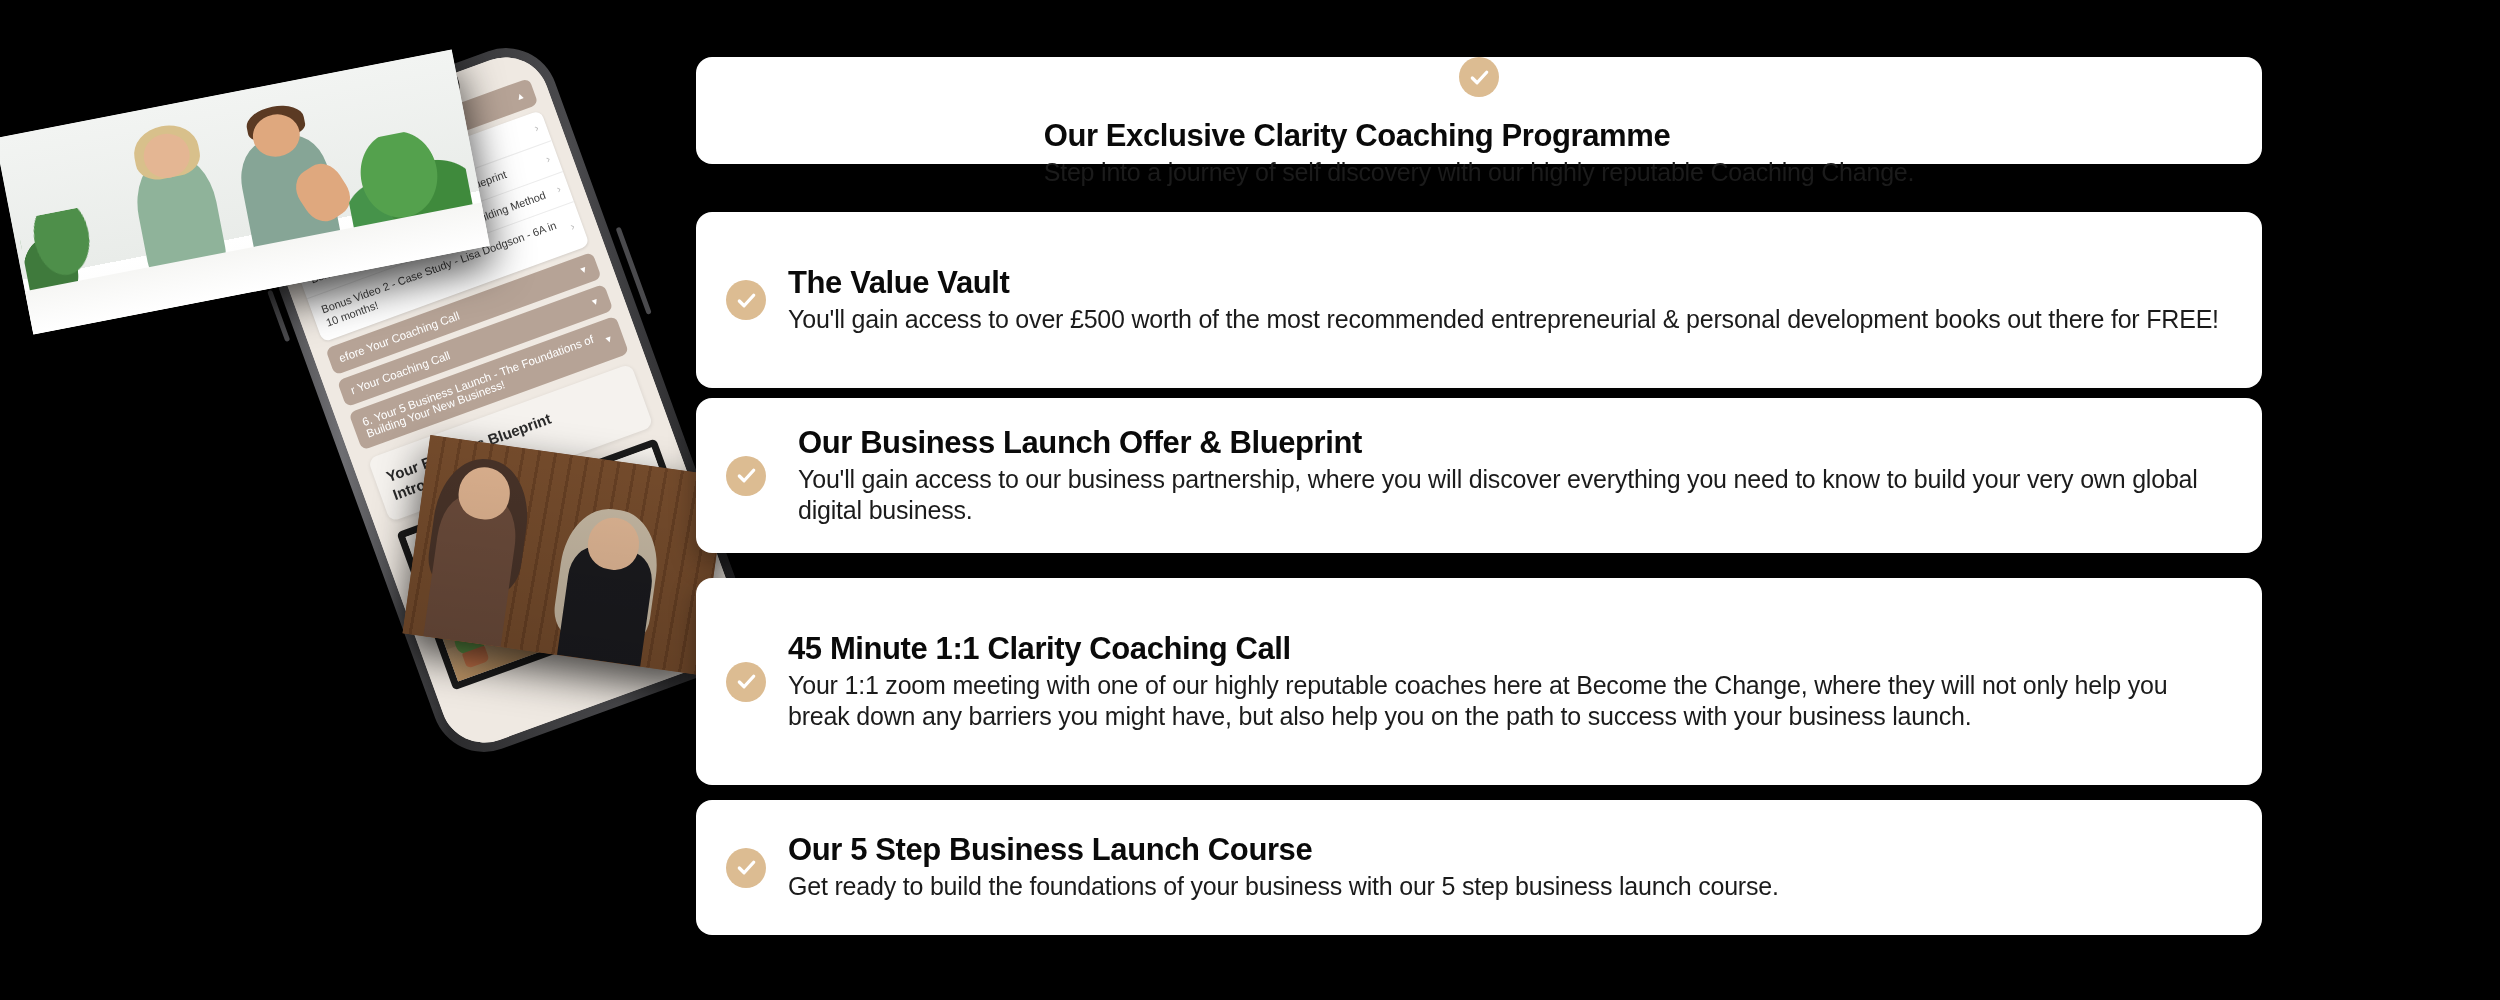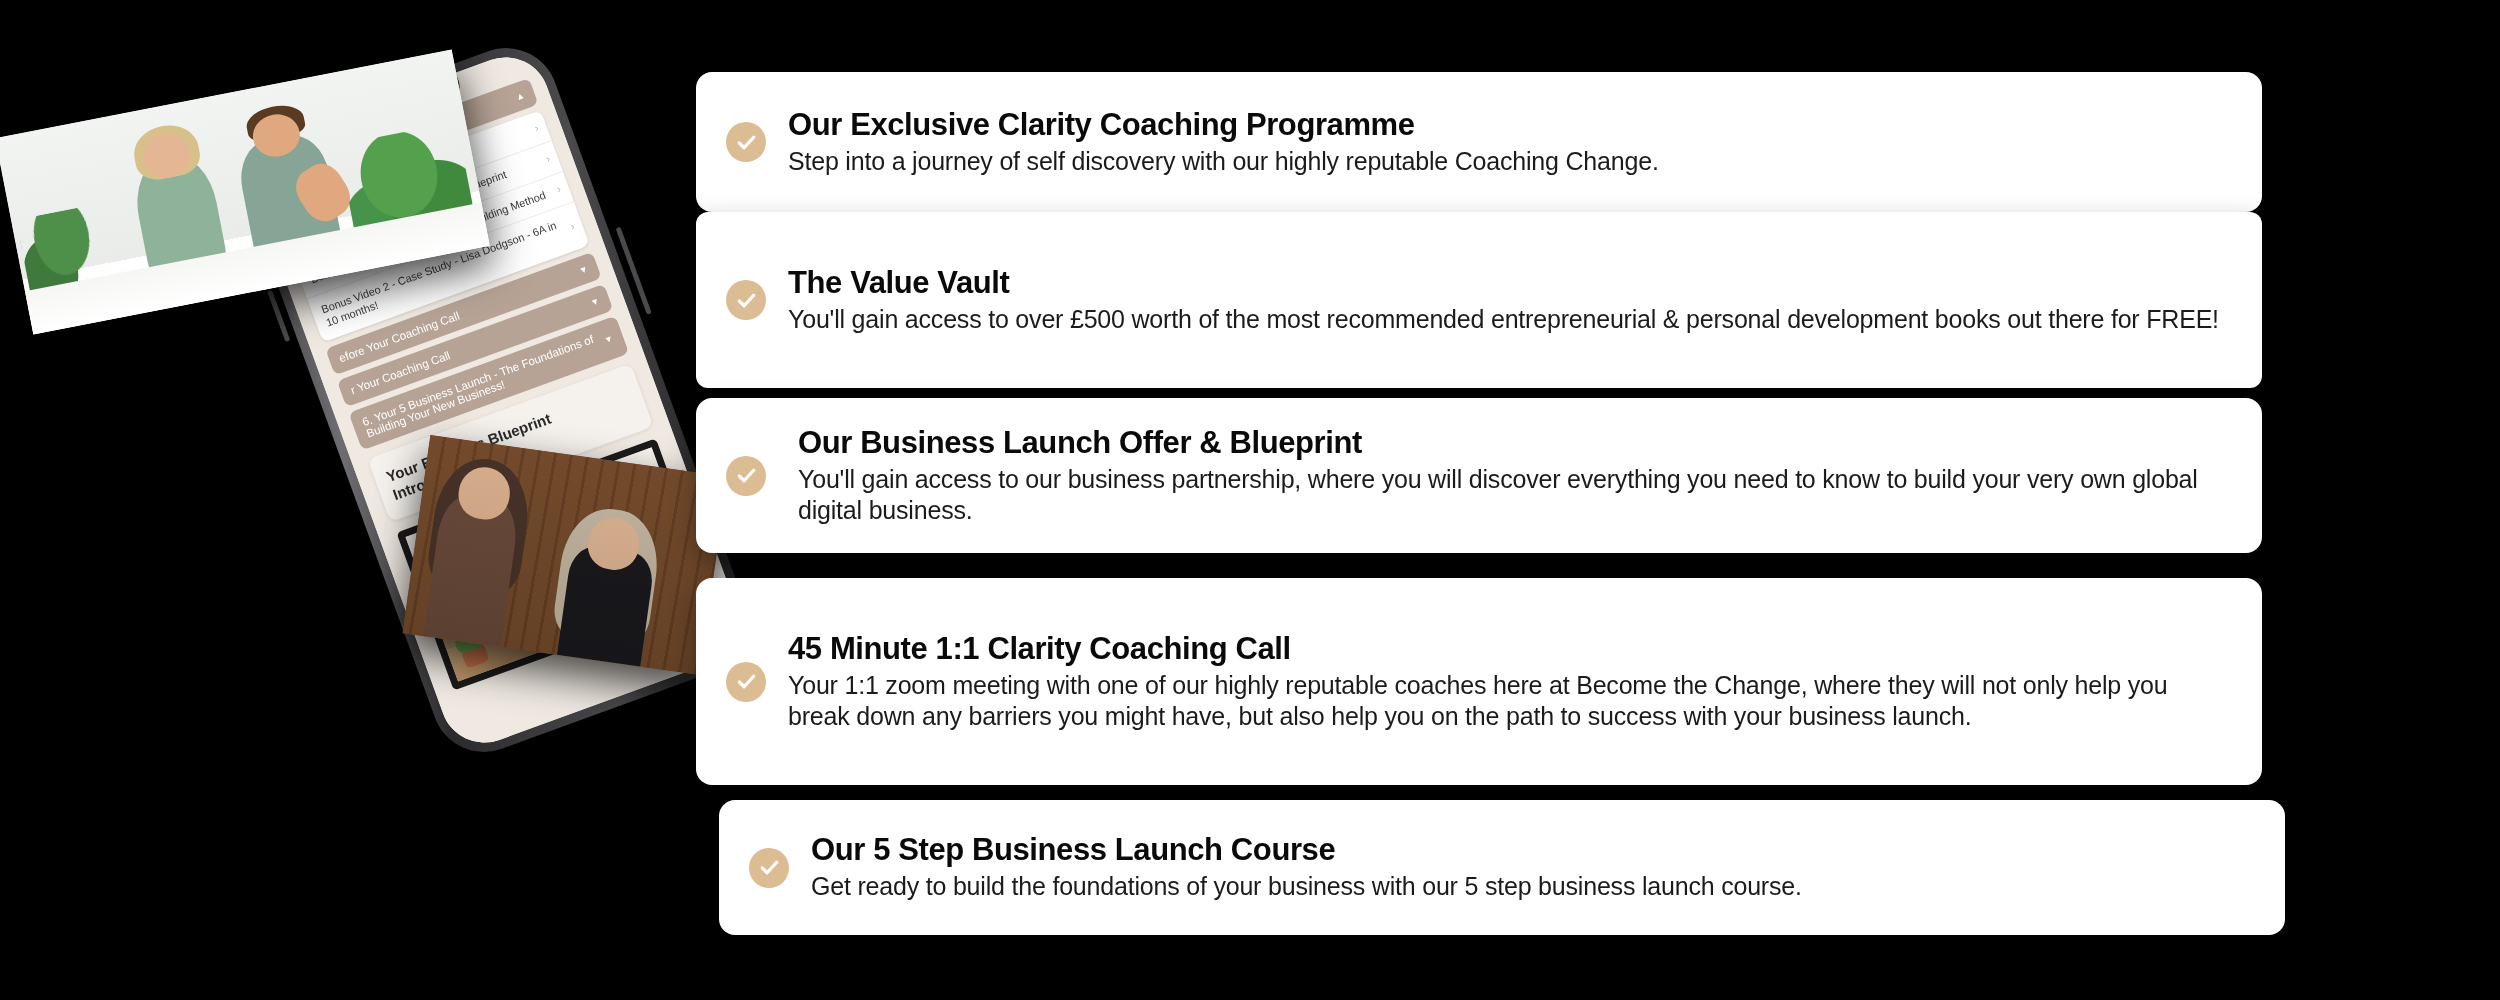--- a/index.html
+++ b/index.html
@@ -125,25 +125,25 @@
   .fhead{
     font-size:31px; font-weight:700; color:#0a0a0a;
     letter-spacing:-0.4px; line-height:1.1; margin-bottom:4px;
   }
   .fbody{
     font-size:25px; font-weight:400; color:#1b1b1b;
     line-height:1.22; letter-spacing:-0.2px;
   }
 
   
-  #card1{ top:72px;  height:140px; }
-  #card2{ top:212px; height:176px;border-radius:12px; }
+  #card1{ top:57px;  height:107px;flex-direction:column; }
+  #card2{ top:212px; height:176px; }
   #card3{ top:398px; height:155px;gap:32px; }
   #card4{ top:578px; height:207px; }
-  #card5{ top:800px; height:135px;margin-left:23px; }
+  #card5{ top:800px; height:135px; }
 </style>
 </head>
 <body>
 
 <div id="mockup">
 
   <div class="phone">
     <div class="btn-side"></div>
     <div class="btn-side2"></div>
     <div class="phone-inner">

